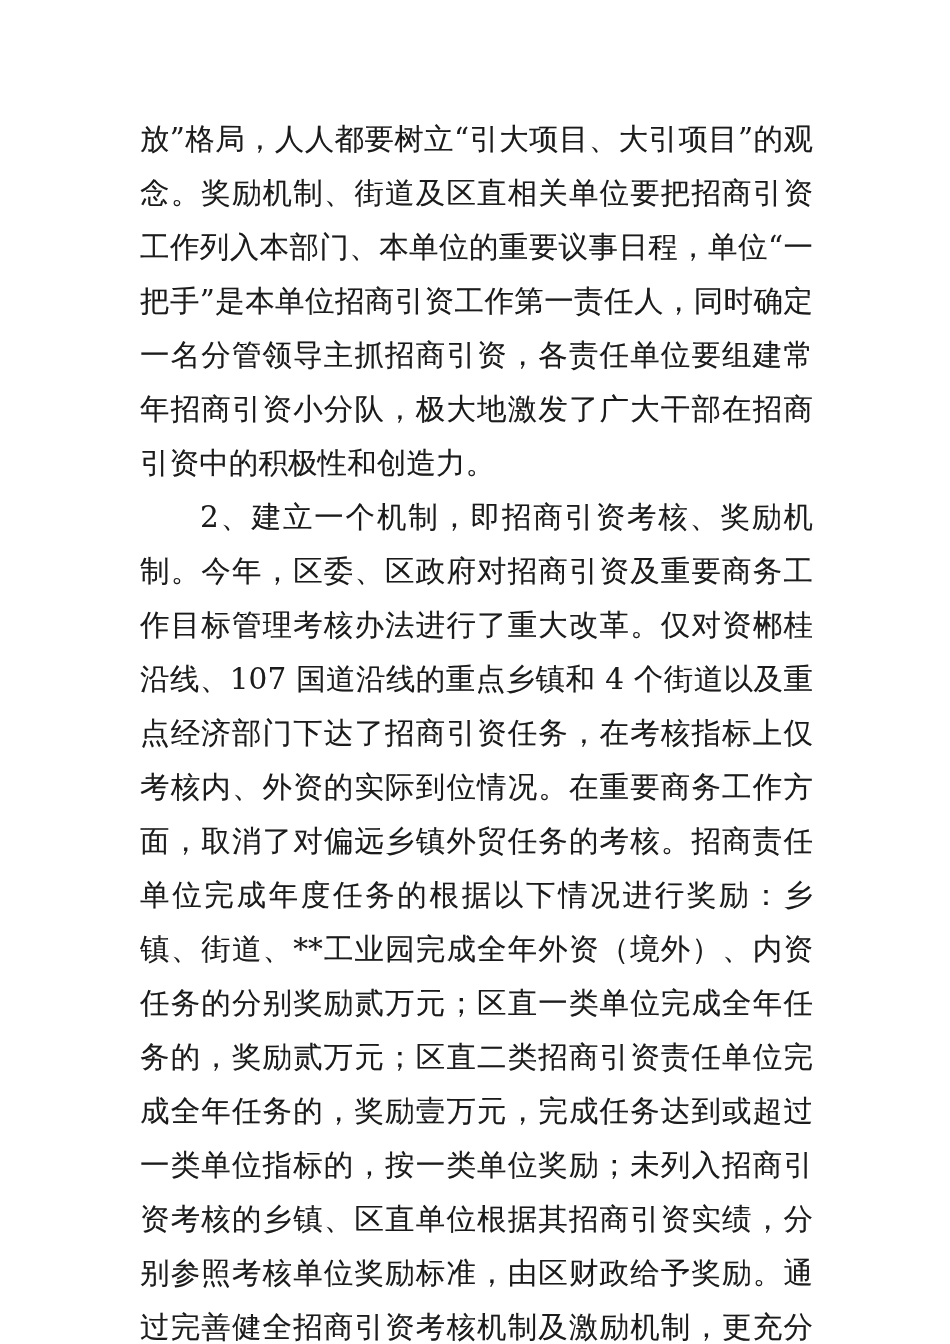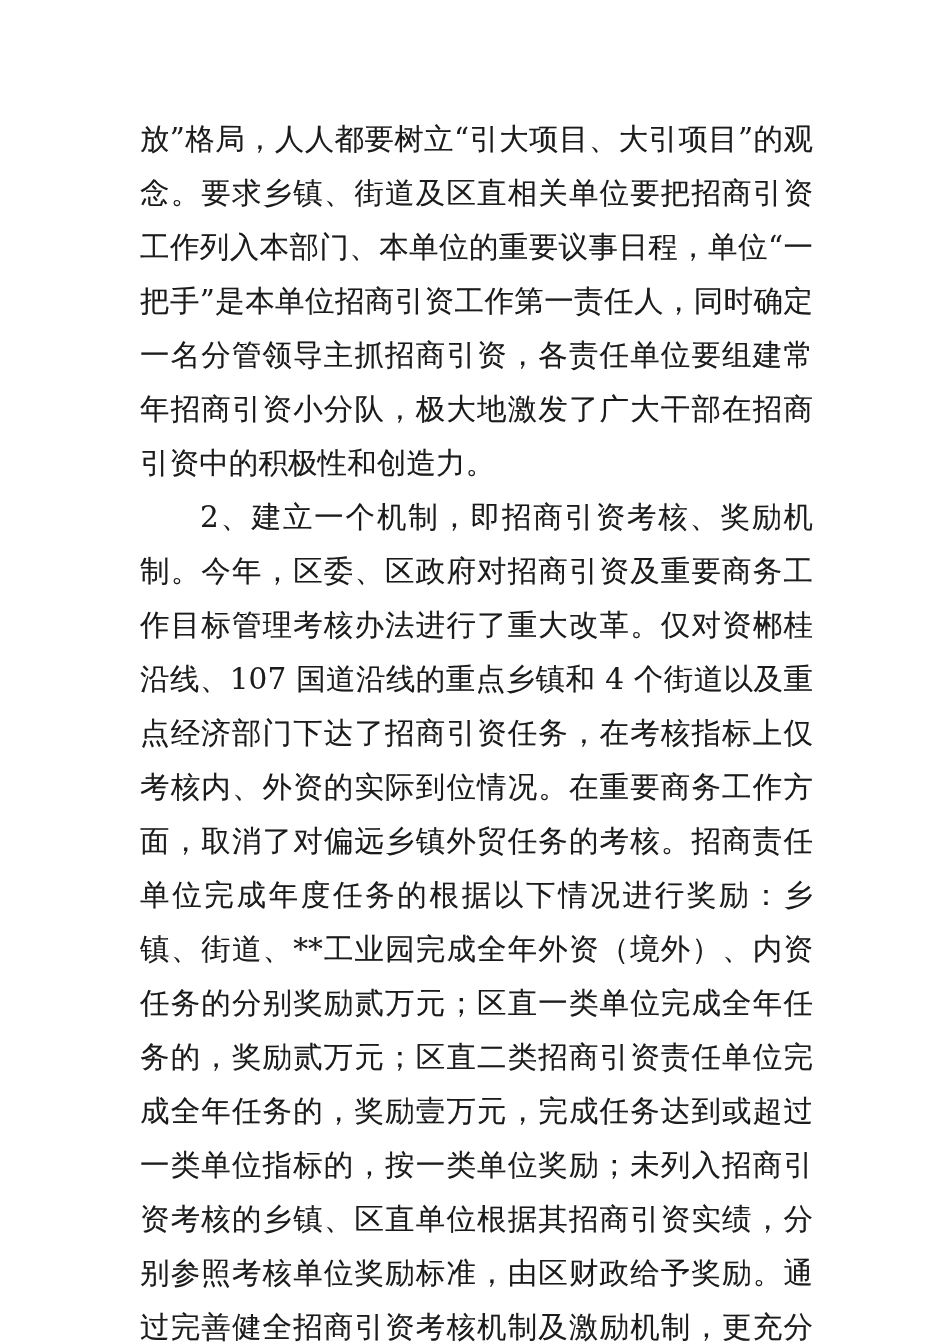--- a/index.html
+++ b/index.html
@@ -50,18 +50,18 @@
   .para {
     text-shadow: 0 0 0.35px rgba(40,40,40,0.35);
   }
 </style>
 </head>
 <body>
 
 <div class="page">
   <div class="page-body">
 
-    <p class="para">放”格局，人人都要树立“引大项目、大引项目”的观念。要求乡镇、街道及区直相关单位要把招商引资工作列入本部门、本单位的重要议事日程，单位“一把手”是本单位招商引资工作第一责任人，同时确定一名分管领导主抓招商引资，各责任单位要组建常年招商引资小分队，极大地激发了广大干部在招商引资中的积极性和创造力。</p>
+    <p class="para">放”格局，人人都要树立“引大项目、大引项目”的观念。奖励机制、街道及区直相关单位要把招商引资工作列入本部门、本单位的重要议事日程，单位“一把手”是本单位招商引资工作第一责任人，同时确定一名分管领导主抓招商引资，各责任单位要组建常年招商引资小分队，极大地激发了广大干部在招商引资中的积极性和创造力。</p>
 
     <p class="para indent">2、建立一个机制，即招商引资考核、奖励机制。今年，区委、区政府对招商引资及重要商务工作目标管理考核办法进行了重大改革。仅对资郴桂沿线、107 国道沿线的重点乡镇和 4 个街道以及重点经济部门下达了招商引资任务，在考核指标上仅考核内、外资的实际到位情况。在重要商务工作方面，取消了对偏远乡镇外贸任务的考核。招商责任单位完成年度任务的根据以下情况进行奖励：乡镇、街道、**工业园完成全年外资（境外）、内资任务的分别奖励贰万元；区直一类单位完成全年任务的，奖励贰万元；区直二类招商引资责任单位完成全年任务的，奖励壹万元，完成任务达到或超过一类单位指标的，按一类单位奖励；未列入招商引资考核的乡镇、区直单位根据其招商引资实绩，分别参照考核单位奖励标准，由区财政给予奖励。通过完善健全招商引资考核机制及激励机制，更充分调动全区发展开放型经济的积极性和创造性，让一切招商引资的能量充分发挥。</p>
 
   </div>
 </div>
 
 </body></html>

